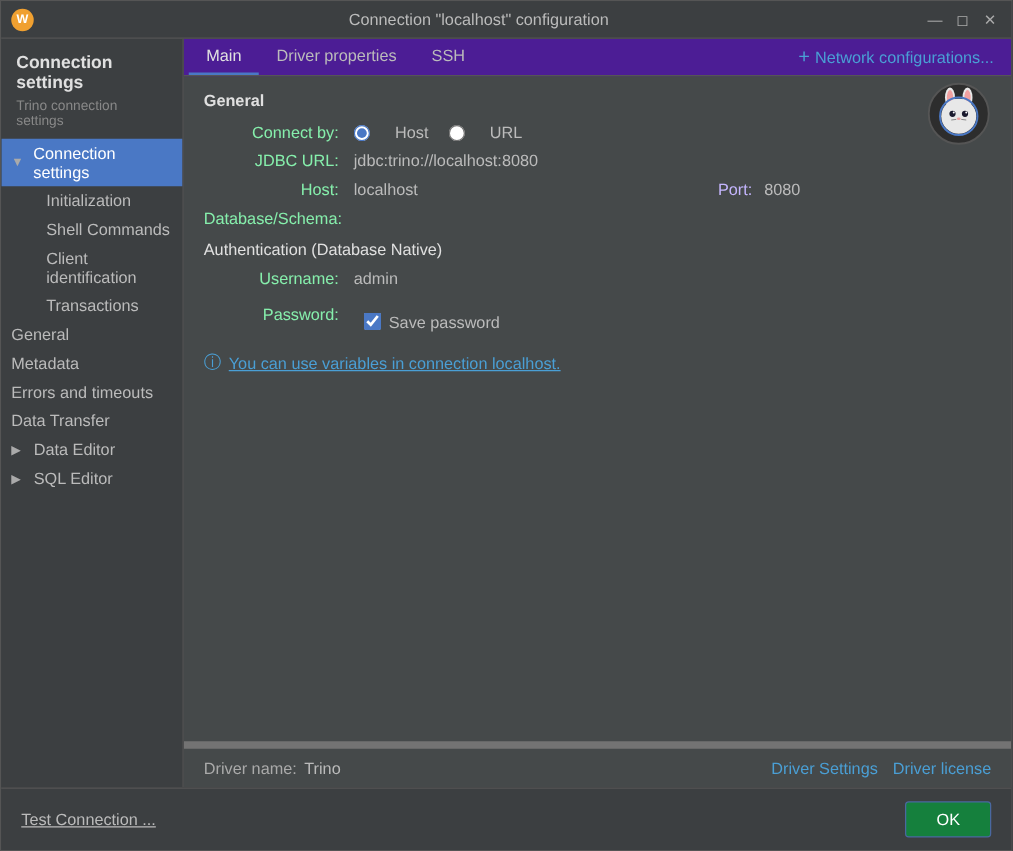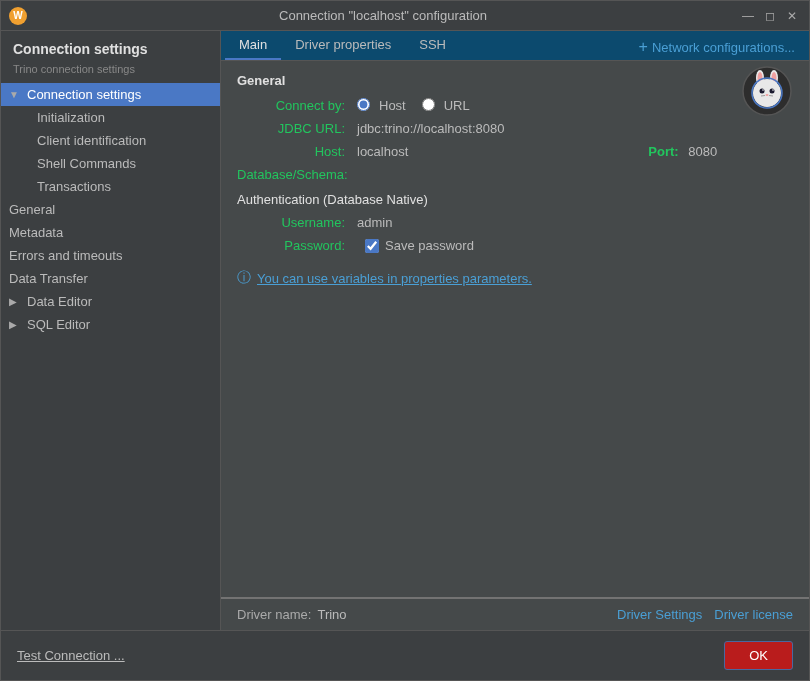--- a/index.html
+++ b/index.html
@@ -72,21 +72,21 @@
     }
 
     .main-layout {
       display: flex;
       flex: 1;
       overflow: hidden;
     }
 
     
     .sidebar {
-      width: 220px;
+      width: 146px;
       background: #3c3f41;
       border-right: 1px solid #555;
       display: flex;
       flex-direction: column;
       overflow-y: auto;
     }
 
     .sidebar-header {
       padding: 10px 12px 6px;
       font-size: 14px;
@@ -136,22 +136,22 @@
     .content {
       flex: 1;
       display: flex;
       flex-direction: column;
       background: #45494a;
       overflow: hidden;
     }
 
     .tabs-bar {
       display: flex;
-      align-items: flex-end;
-      background: #0c4a6e;
+      align-items: center;
+      background: #4c1d95;
       border-bottom: 1px solid #555;
       padding: 0 4px;
     }
 
     .tab {
       padding: 6px 14px;
       cursor: pointer;
       color: #bbb;
       font-size: 13px;
       border-bottom: 2px solid transparent;
@@ -192,35 +192,35 @@
     .form-row {
       display: flex;
       align-items: center;
       margin-bottom: 8px;
     }
 
     .form-label {
       width: 120px;
       text-align: right;
       padding-right: 12px;
-      color: #22c55e;
+      color: #86efac;
       font-size: 13px;
       flex-shrink: 0;
     }
 
     .radio-group {
       display: flex;
       align-items: center;
       gap: 16px;
     }
 
     .radio-option {
       display: flex;
-      align-items: flex-start;
-      gap: 9px;
+      align-items: flex-end;
+      gap: 20px;
       cursor: pointer;
     }
 
     .radio-option input[type="radio"] {
       accent-color: #4a78c5;
     }
 
     .radio-label {
       color: #bbb;
       font-size: 13px;
@@ -235,23 +235,22 @@
       display: flex;
       align-items: center;
     }
 
     .host-value {
       color: #bbb;
       font-size: 13px;
     }
 
     .port-label {
-      color: #22c55e;
-      font-size: 13px;
-      font-weight: bold;
+      color: #c4b5fd;
+      font-size: 13px;
     }
 
     .port-value {
       color: #bbb;
       font-size: 13px;
       margin-left: 6px;
     }
 
     .db-schema-row {
       margin-bottom: 10px;
@@ -263,23 +262,24 @@
       margin: 6px 0 8px 0;
     }
 
     .password-row {
       display: flex;
       align-items: center;
     }
 
     .save-password-container {
       display: flex;
-      align-items: flex-end;
+      align-items: flex-start;
       gap: 6px;
       margin-left: 8px;
+      margin-top: 12px;
     }
 
     .save-password-container input[type="checkbox"] {
       accent-color: #4a78c5;
       width: 14px;
       height: 14px;
     }
 
     .variables-link-row {
       display: flex;
@@ -297,21 +297,21 @@
       color: #4a9fd5;
       text-decoration: underline;
       cursor: pointer;
       font-size: 13px;
     }
 
     .driver-row {
       display: flex;
       align-items: center;
       padding: 8px 16px;
-      border-top: 2px solid #737373;
+      border-top: 6px solid #737373;
       background: #45494a;
     }
 
     .driver-label {
       color: #aaa;
       font-size: 13px;
     }
 
     .driver-name {
       color: #bbb;
@@ -361,21 +361,21 @@
       border: 1px solid #666;
       color: #bbb;
       cursor: pointer;
       font-size: 13px;
       margin-right: 8px;
       border-radius: 3px;
     }
 
     .ok-btn {
       padding: 6px 24px;
-      background: #b91c1c;
+      background: #15803d;
       border: 1px solid #4a68a0;
       color: white;
       cursor: pointer;
       font-size: 13px;
       border-radius: 3px;
     }
   </style>
 </head>
 <body>
 
@@ -401,24 +401,24 @@
 
       <div class="sidebar-item top-level active">
         <span class="chevron">▼</span>
         <span>Connection settings</span>
       </div>
 
       <div class="sidebar-item sub">
         <span>Initialization</span>
       </div>
       <div class="sidebar-item sub">
+        <span>Shell Commands</span>
+      </div>
+      <div class="sidebar-item sub">
         <span>Client identification</span>
-      </div>
-      <div class="sidebar-item sub">
-        <span>Shell Commands</span>
       </div>
       <div class="sidebar-item sub">
         <span>Transactions</span>
       </div>
       <div class="sidebar-item top-level">
         <span>General</span>
       </div>
       <div class="sidebar-item top-level">
         <span>Metadata</span>
       </div>
@@ -535,21 +535,21 @@
         <div class="form-row password-row">
           <span class="form-label">Password:</span>
           <div class="save-password-container">
             <input type="checkbox" checked="" style="">
             <span class="text-value">Save password</span>
           </div>
         </div>
 
         <div class="variables-link-row">
           <span class="info-icon">ⓘ</span>
-          <a class="variables-link" href="#">You can use variables in properties parameters.</a>
+          <a class="variables-link" href="#">You can use variables in connection localhost.</a>
         </div>
 
       </div>
 
       <div class="driver-row">
         <span class="driver-label">Driver name:</span>
         <span class="driver-name">Trino</span>
         <div class="driver-btns">
           <button class="driver-btn">Driver Settings</button>
           <button class="driver-btn">Driver license</button>

